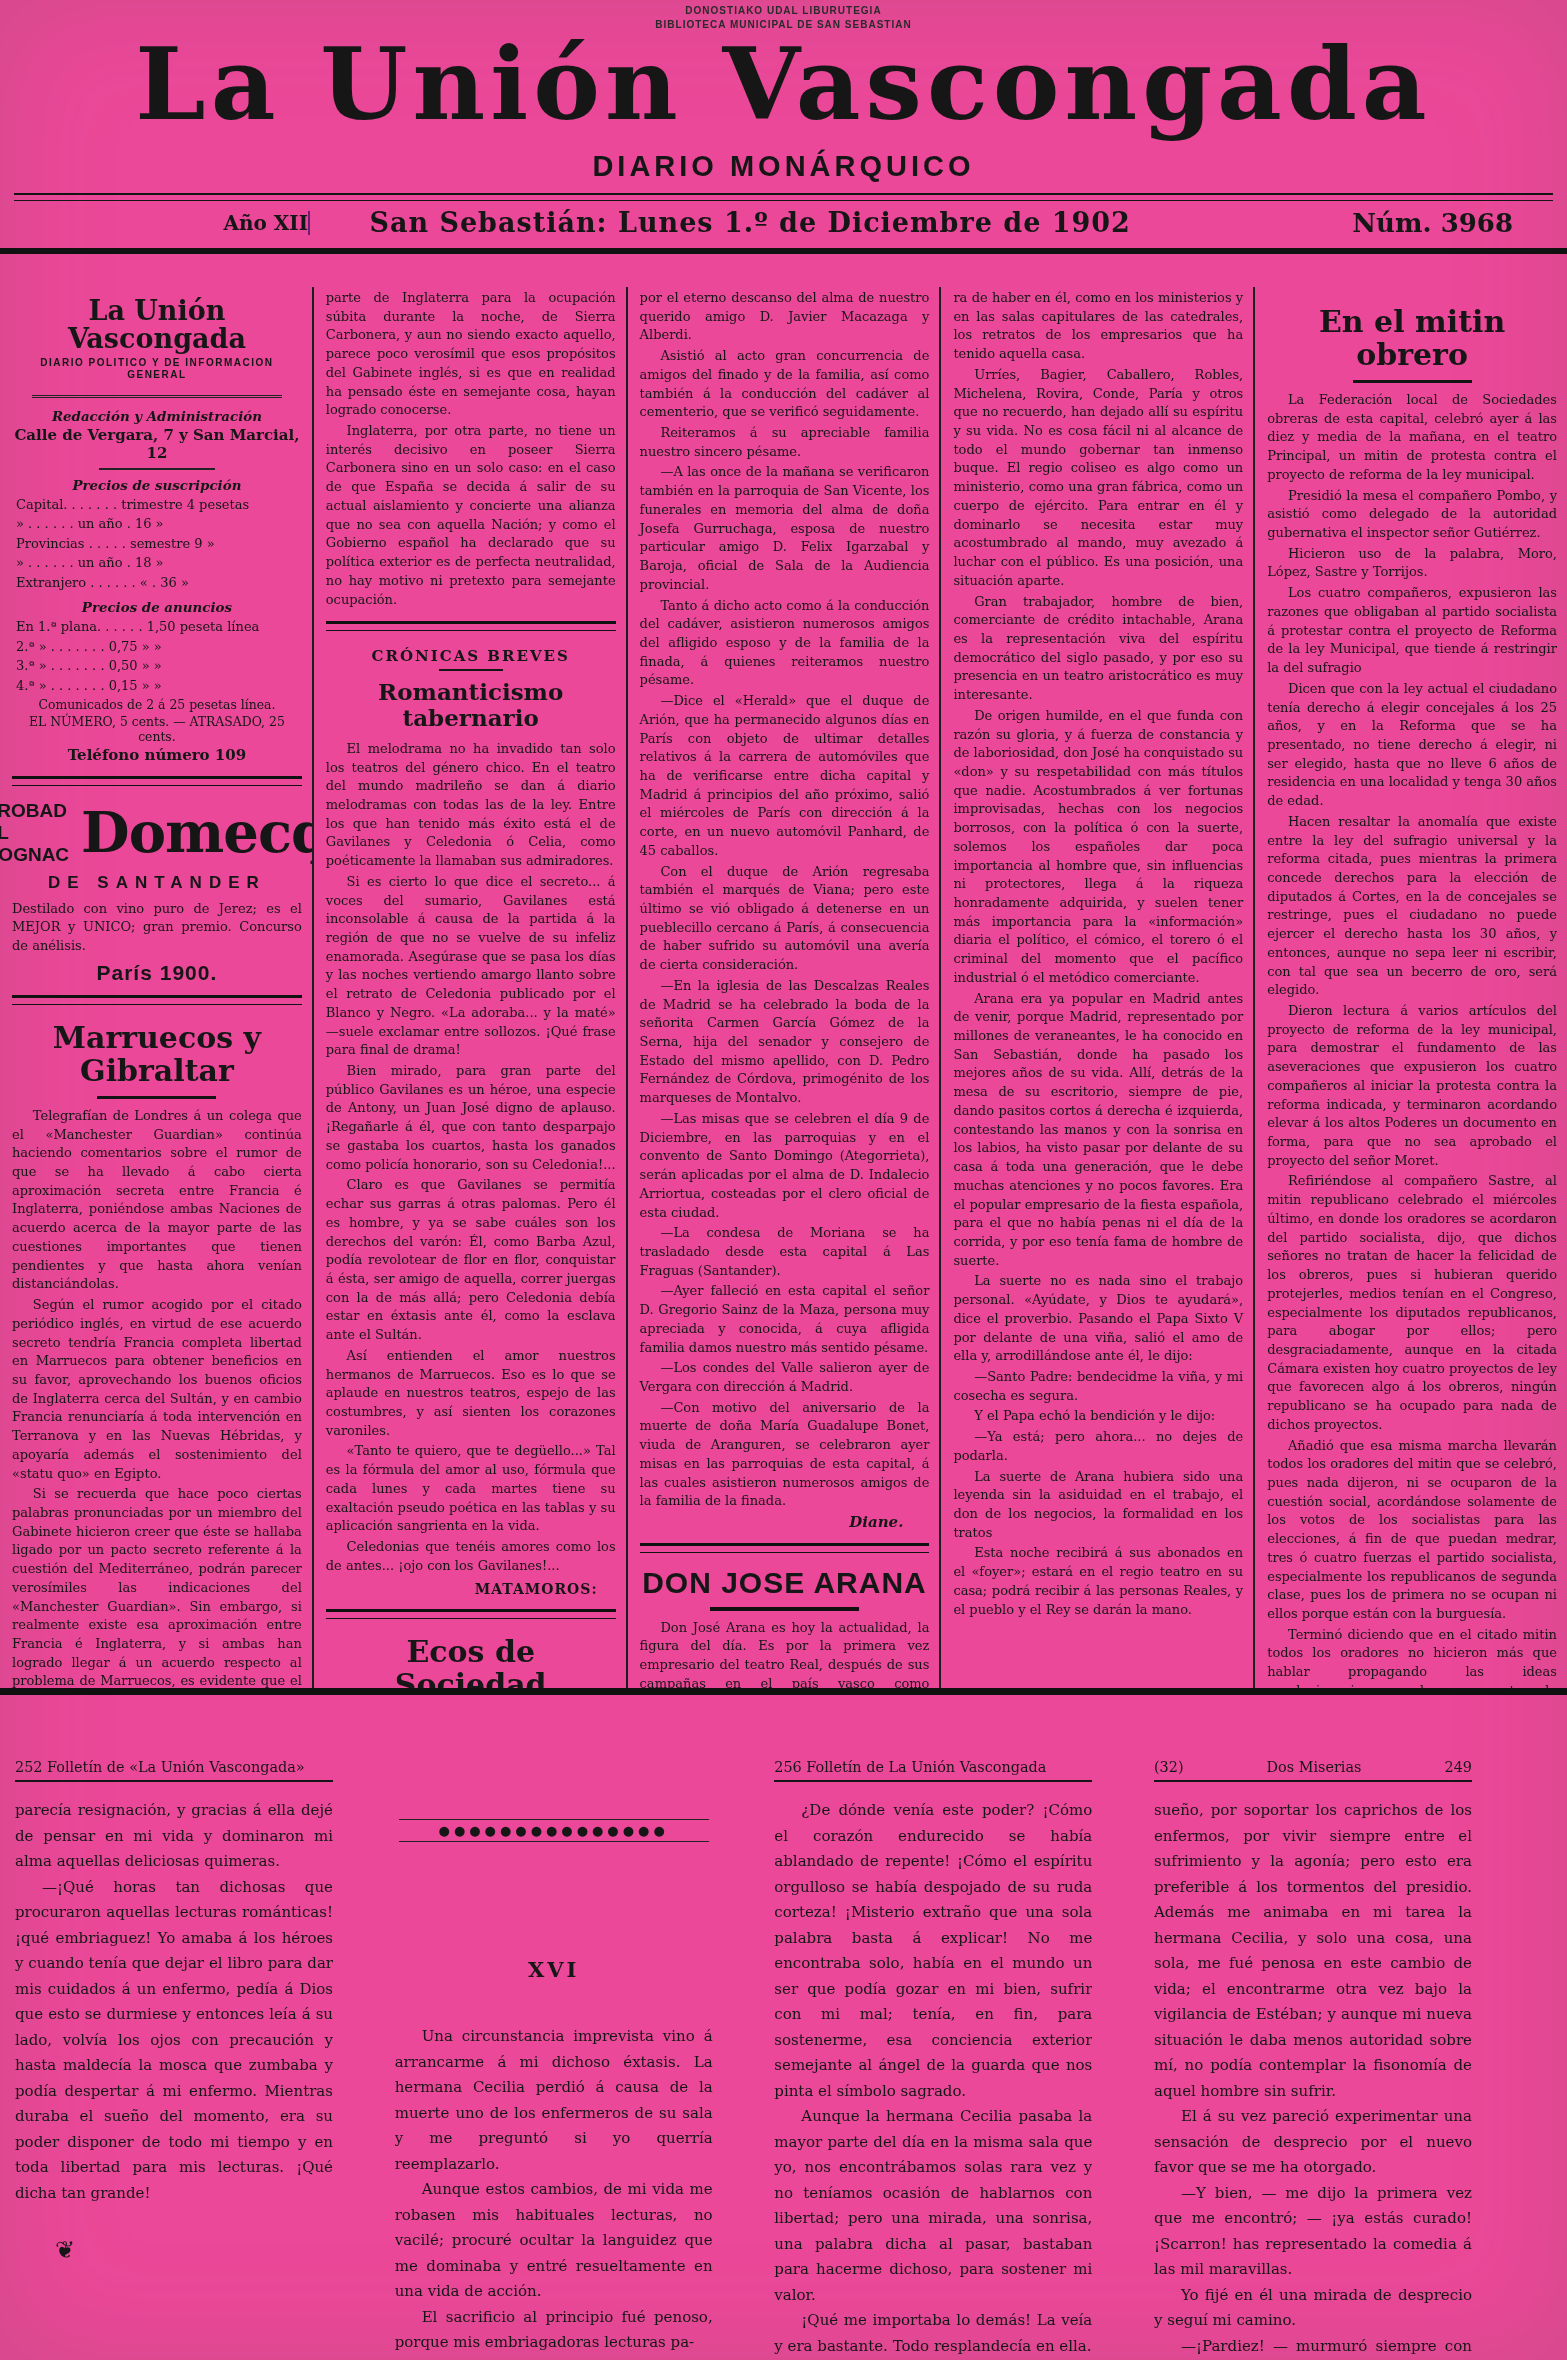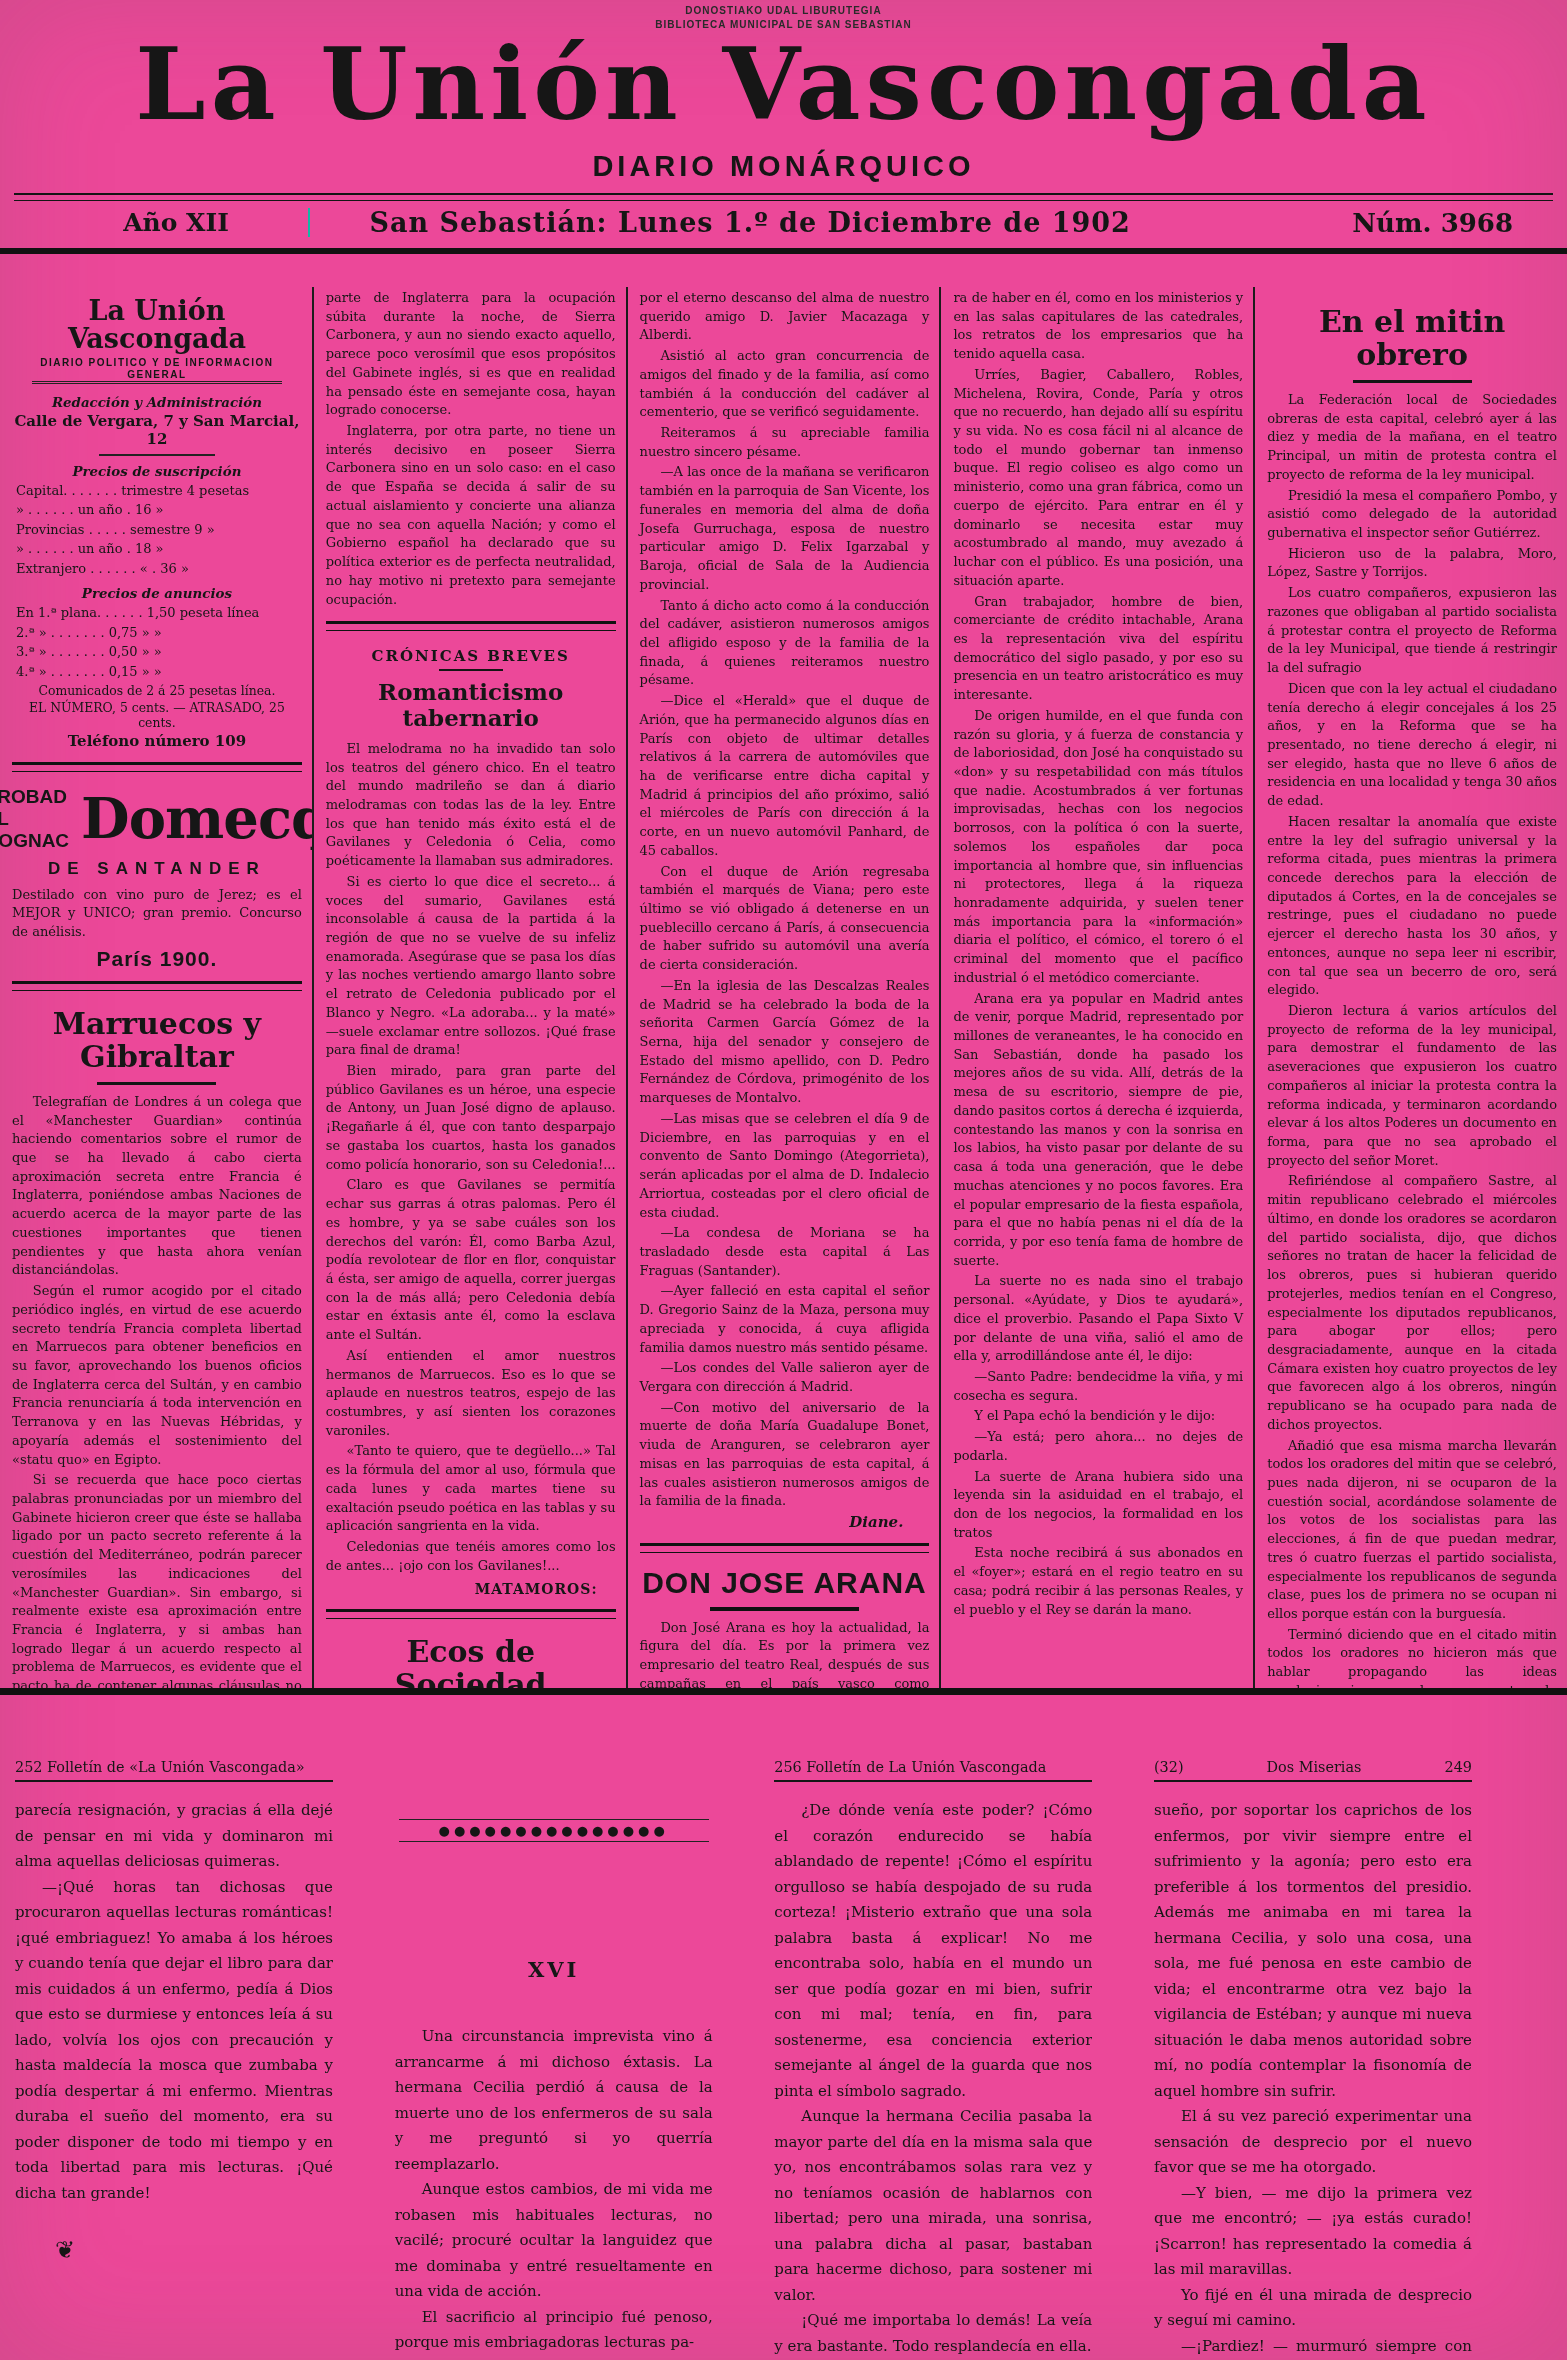--- a/index.html
+++ b/index.html
@@ -9,32 +9,32 @@
     font-family:"DejaVu Serif","Liberation Serif",serif;
     box-shadow:inset 0 0 119px rgba(90,85,75,.18);
   }
   
   .header{height:287px;overflow:hidden;text-align:center;}
   .stamp{font:700 10px/1.35 "Liberation Sans","DejaVu Sans",sans-serif;letter-spacing:1px;padding-top:4px;color:#2a2a2a;}
   .masthead{font:700 100px/1.02 "DejaVu Serif",serif;letter-spacing:5px;margin-top:2px;white-space:nowrap;}
   .subtitle{font:700 29px/1 "Liberation Sans","DejaVu Sans",sans-serif;letter-spacing:4px;margin-top:17px;}
   .dblrule{height:5px;border-top:2px solid #141414;border-bottom:1px solid #141414;margin:12px 14px 0;}
   .dateline{display:flex;align-items:center;margin:6px 14px 0;font-weight:700;}
-  .dl-left{width:18%;font-size:25px;text-align:center;padding-left:30px;border-right:2px solid #14b8a6;}
+  .dl-left{width:18%;font-size:20px;text-align:right;padding-left:30px;border-right:2px solid #701a75;}
   .dl-center{width:60%;font-size:27px;letter-spacing:1px;}
   .dl-right{width:22%;font-size:26px;text-align:right;padding-right:40px;}
   .thickrule{height:6px;background:#111;margin-top:10px;}
   
   .main{display:flex;height:1401px;overflow:hidden;border-bottom:7px solid #101010;}
   .col{flex:1 1 0;padding:2px 10px 0 12px;overflow:hidden;}
   .col + .col{border-left:2px solid #1c1c1c;}
   .b-p,.b-pc{font-size:13px;line-height:1.44;text-align:justify;margin:0 0 2px;}
   .b-p{text-indent:1.6em;}
   .b-minimast{font:700 27px/1.05 "DejaVu Serif",serif;text-align:center;margin:8px 0 3px;}
-  .b-tiny{font:700 10px/1.2 "Liberation Sans","DejaVu Sans",sans-serif;letter-spacing:1.5px;text-align:center;width:86%;margin:0 auto 10px;border-bottom:3px double #222;padding-bottom:0;}
+  .b-tiny{font:700 10px/1.2 "Liberation Sans","DejaVu Sans",sans-serif;letter-spacing:1.5px;text-align:center;width:86%;margin:0 auto 10px;border-bottom:3px double #222;padding-bottom:14px;}
   .b-cbi{font-style:italic;font-weight:700;text-align:center;font-size:13.4px;margin:7px 0 2px;}
   .b-cb{font-weight:700;text-align:center;font-size:15px;margin:2px 0;}
   .b-c{text-align:center;font-size:12.4px;margin:2px 0;}
   .b-price{font-size:13px;line-height:1.5;white-space:nowrap;overflow:hidden;padding-left:4px;}
   .b-rule{height:6px;border-top:3px solid #111;border-bottom:1px solid #111;margin:12px 0;}
   .b-thinrule{border-top:2px solid #222;width:40%;margin:6px auto;}
   .b-headline{font:700 30px/1.1 "DejaVu Serif",serif;text-align:center;margin:16px 0 8px;}
   .b-headline::after{content:"";display:block;width:119px;border-top:3px solid #141414;margin:9px auto 0;}
   .b-headline2{font:700 23px/1.1 "DejaVu Serif",serif;text-align:center;margin:6px 0 10px;}
   .b-kicker{font:700 15px/1.2 "DejaVu Serif",serif;text-align:center;letter-spacing:2px;margin:16px 0 2px;}

